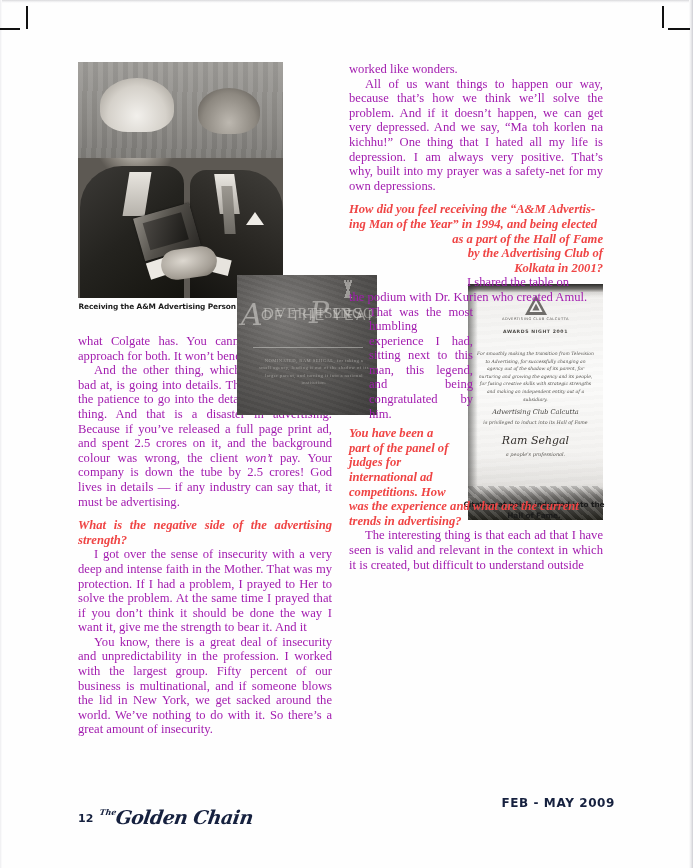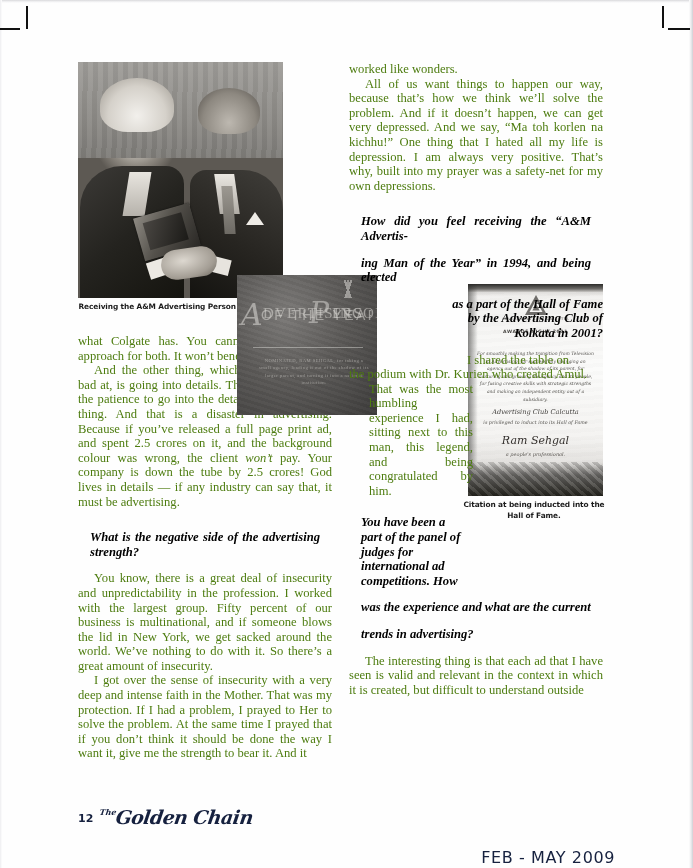--- a/index.html
+++ b/index.html
@@ -57,31 +57,31 @@
   }
   .col-left  { left: 0px; }
   .col-right { left: 271px; }
 
   p.body {
     margin: 0;
     font-size: 12.6px;
     line-height: 14.6px;
     text-align: justify;
     text-indent: 16px;
-    color: #4d7c0f;
+    color: #a21caf;
     hyphens: manual;
   }
   p.body.noindent { text-indent: 0; }
   p.qline {
-    margin: 12px;
+    margin: 0;
     font-size: 12.6px;
     line-height: 14.6px;
     font-weight: bold;
     font-style: italic;
-    color: #000000;
+    color: #ef4444;
     text-align: justify;
     text-indent: 0;
   }
   .gap { height: 9px; }
   .gap-sm { height: 5px; }
 
   em.it { font-style: italic; }
 
   
   .photo {
@@ -221,21 +221,21 @@
     font-size: 30px; color: #dedcd8; opacity: .55;
   }
   #photo-plaque .pl-script2 {
     position: absolute; left: 72px; top: 20px;
     font-family: "DejaVu Serif", serif; font-style: italic;
     font-size: 30px; color: #dedcd8; opacity: .5;
   }
 
   
   #photo-citation {
-    left: 119px; top: 222px; width: 135px; height: 212px;
+    left: 119px; top: 222px; width: 135px; height: 236px;
     background:
       repeating-linear-gradient(176deg, rgba(0,0,0,.012) 0 4px, rgba(255,255,255,.03) 4px 8px),
       linear-gradient(to bottom, #b9b7b4 0%, #f2f1ef 6%, #fbfbfa 40%, #f4f3f1 72%, #dedcd9 88%, #3b3a38 100%);
   }
   #photo-citation .cit-top-dark {
     position: absolute; left: 0; top: 0; width: 135px; height: 8px;
     background: linear-gradient(to bottom, #2c2b29, #6d6b68 60%, #cac8c5);
   }
   #photo-citation .cit-logo {
     position: absolute; left: 50%; top: 10px; transform: translateX(-50%);
@@ -305,23 +305,23 @@
     font-family: "DejaVu Serif", serif;
     font-style: italic; font-weight: bold;
     font-size: 19px; color: #16213f;
     letter-spacing: -0.6px;
     transform: skewX(-8deg);
   }
   .masthead .the {
     font-size: 8px; vertical-align: 9px; letter-spacing: 0;
   }
   .issue {
-    position: absolute; right: 78px; top: 848px;
+    position: absolute; right: 78px; top: 796px;
     font-family: "DejaVu Sans", sans-serif;
-    font-size: 16px; font-weight: normal; color: #16213f;
+    font-size: 12px; font-weight: bold; color: #16213f;
     letter-spacing: .6px;
   }
 </style>
 </head>
 <body>
 
 <div id="page">
 
   <div class="scan-edge-top"></div>
   <div class="scan-edge-right"></div>
@@ -358,23 +358,23 @@
 
       <div style="position:absolute; left:0px; top:272px; width:254px;">
         <p class="body noindent">what Colgate has. You cannot use the same approach for both. It won’t benefit them.</p>
 
         <p class="body"><span>And the other thing, which </span><em class="it" style="font-weight:bold">most</em><span> people are bad at, is going into details. They just don’t have the patience to go into the details of every single thing. And that is a disaster in advertising. Because if you’ve released a full page print ad, and spent 2.5 crores on it, and the background colour was wrong, the client </span><em class="it">won’t</em><span> pay. Your company is down the tube by 2.5 crores! God lives in details — if any industry can say that, it must be advertising.</span></p>
 
         <div class="gap"></div>
 
         <p class="qline">What is the negative side of the advertising strength?</p>
 
+        <p class="body">I got over the sense of insecurity with a very deep and intense faith in the Mother. That was my protection. If I had a problem, I prayed to Her to solve the problem. At the same time I prayed that if you don’t think it should be done the way I want it, give me the strength to bear it. And it</p>
+
         <p class="body">You know, there is a great deal of insecurity and unpredictability in the profession. I worked with the largest group. Fifty percent of our business is multinational, and if someone blows the lid in New York, we get sacked around the world. We’ve nothing to do with it. So there’s a great amount of insecurity.</p>
-
-        <p class="body">I got over the sense of insecurity with a very deep and intense faith in the Mother. That was my protection. If I had a problem, I prayed to Her to solve the problem. At the same time I prayed that if you don’t think it should be done the way I want it, give me the strength to bear it. And it</p>
       </div>
     </div>
 
     <div class="col col-right">
 
       <div class="photo" id="photo-plaque" style="left:-112px; top:213px;">
         <div class="pl-logo"></div>
         <div class="pl-script">A</div>
         <div class="pl-line1" style="left:26px; top:30px; font-size:15px;"><span>DVERTISING</span></div>
         <div class="pl-script2">P</div>

